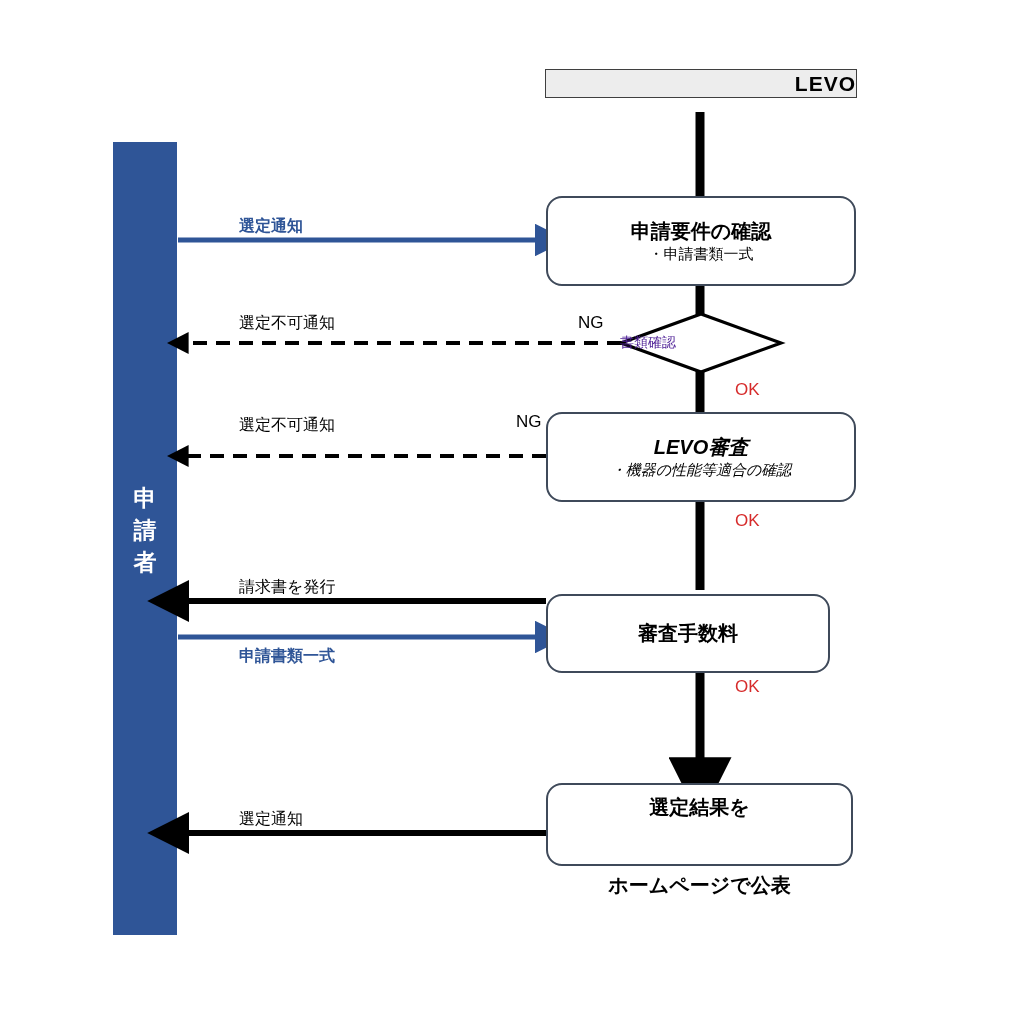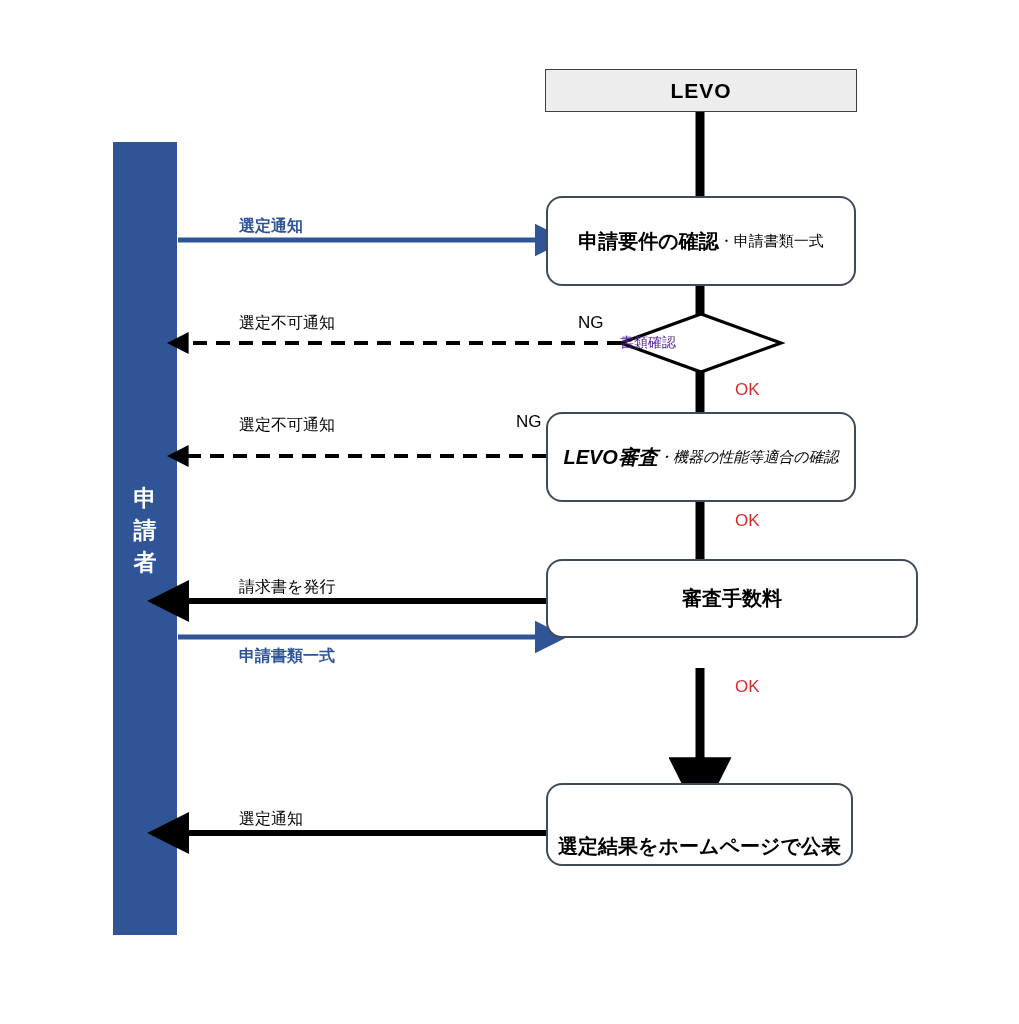--- a/index.html
+++ b/index.html
@@ -40,63 +40,63 @@
     text-align: center;
     letter-spacing: 0;
   }
   #applicant-lane-label span { display: block; }
 
   
   #levo-header {
     left: 545px;
     top: 69px;
     width: 312px;
-    height: 43px;
+    height: 29px;
     background: #EDEDED;
     border: 1.5px solid #3F3F3F;
     box-sizing: border-box;
     display: flex;
     align-items: center;
-    justify-content: center;
+    justify-content: flex-end;
   }
   #levo-header .txt {
     font-size: 21px;
     font-weight: 700;
     color: #000000;
     letter-spacing: 1px;
   }
 
   
   .proc {
     box-sizing: border-box;
     background: #ffffff;
     border: 2px solid #3F4A5A;
     border-radius: 16px;
     display: flex;
-    flex-direction: row;
+    flex-direction: column;
     align-items: center;
     justify-content: center;
   }
   .proc .t1 {
     font-size: 20px;
     font-weight: 700;
     color: #000000;
     line-height: 1.35;
     text-align: center;
   }
   .proc .t2 {
     font-size: 15px;
     font-weight: 400;
     color: #000000;
     text-align: center;
   }
 
   #box-requirements { left: 546px; top: 196px; width: 310px; height: 90px; }
   #box-review       { left: 546px; top: 412px; width: 310px; height: 90px; font-style: italic; }
-  #box-fee          { left: 546px; top: 559px; width: 372px; height: 79px; }
+  #box-fee          { left: 546px; top: 594px; width: 284px; height: 79px; }
   #box-publish      { left: 546px; top: 783px; width: 307px; height: 83px; }
   #box-publish .t1  { line-height: 1.75; margin-top: 43px; }
 
   
   #decision-docs {
     left: 620px;
     top: 313px;
     width: 162px;
     height: 60px;
   }

